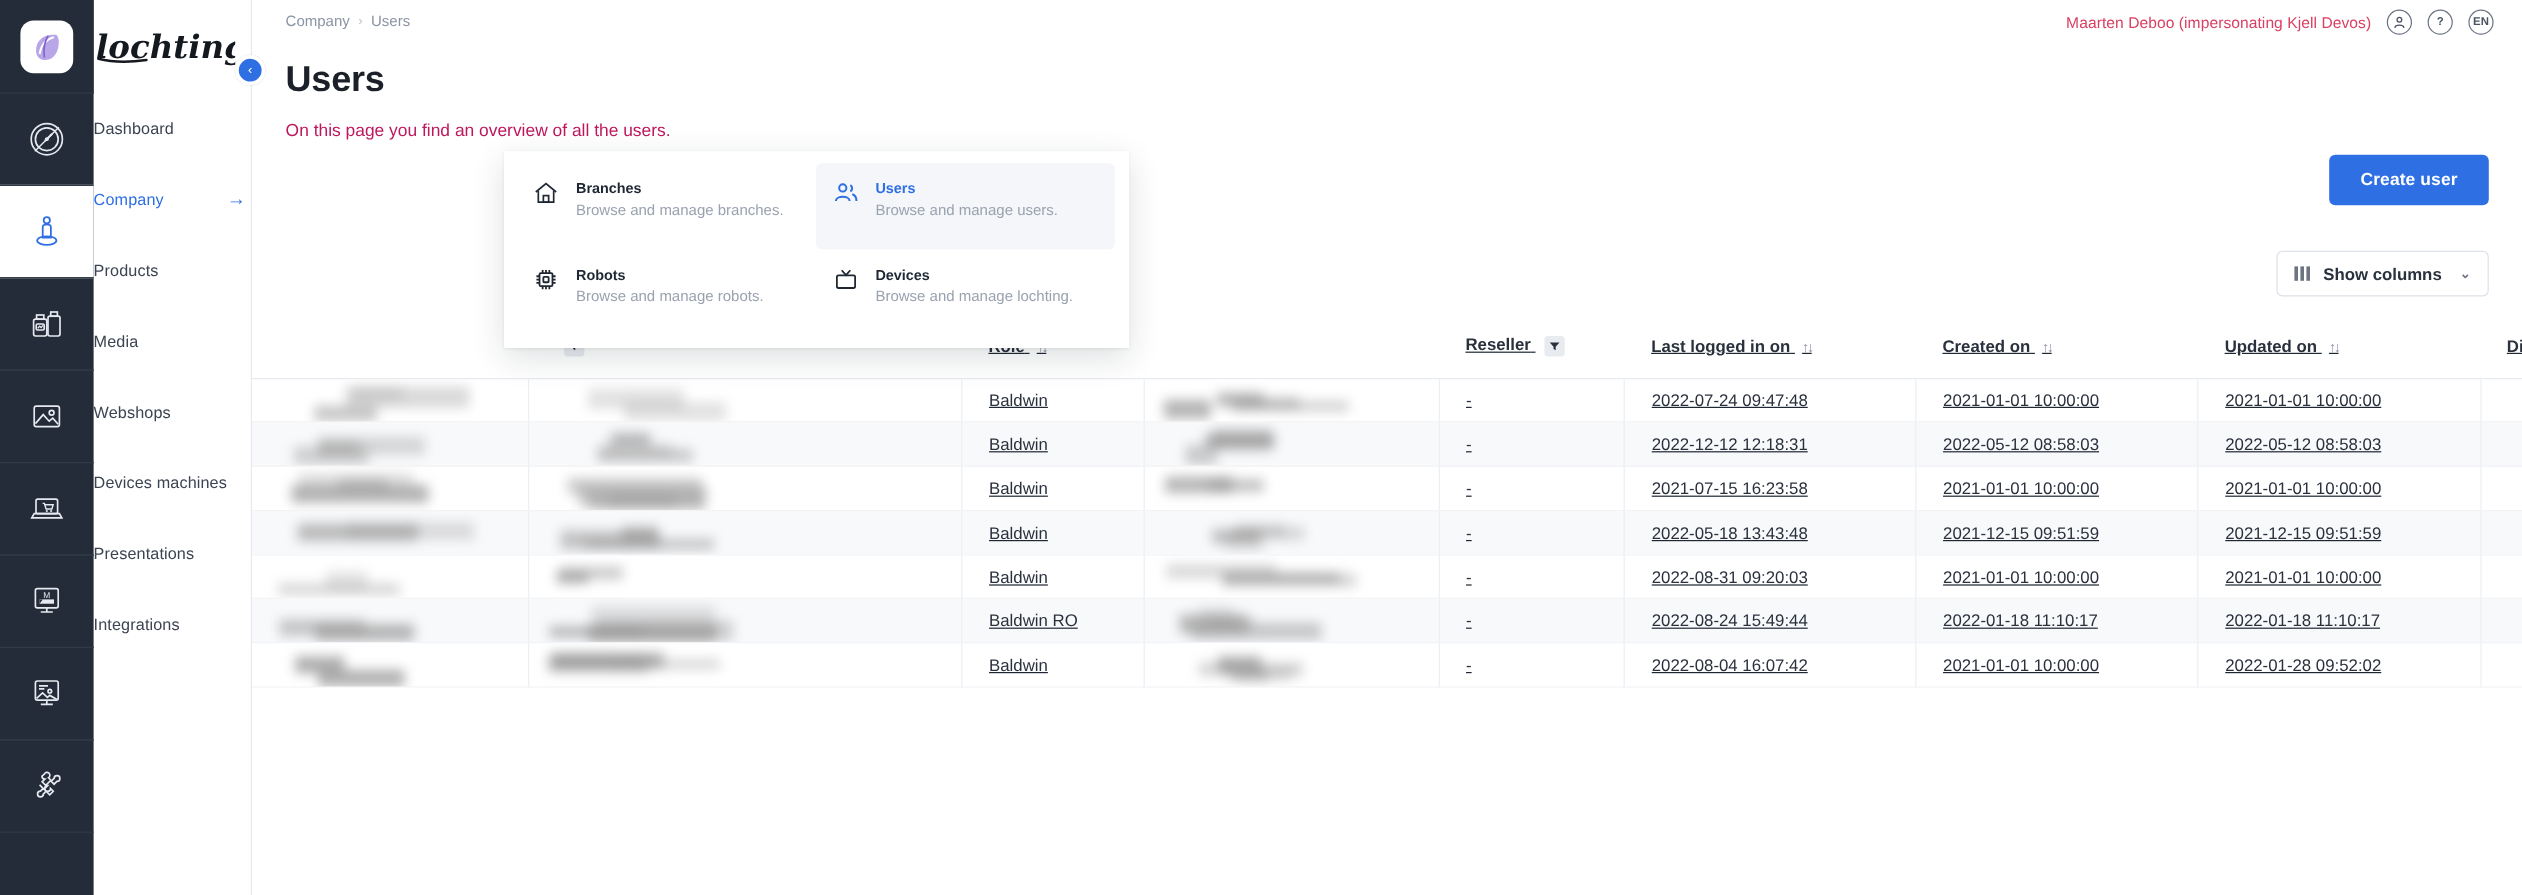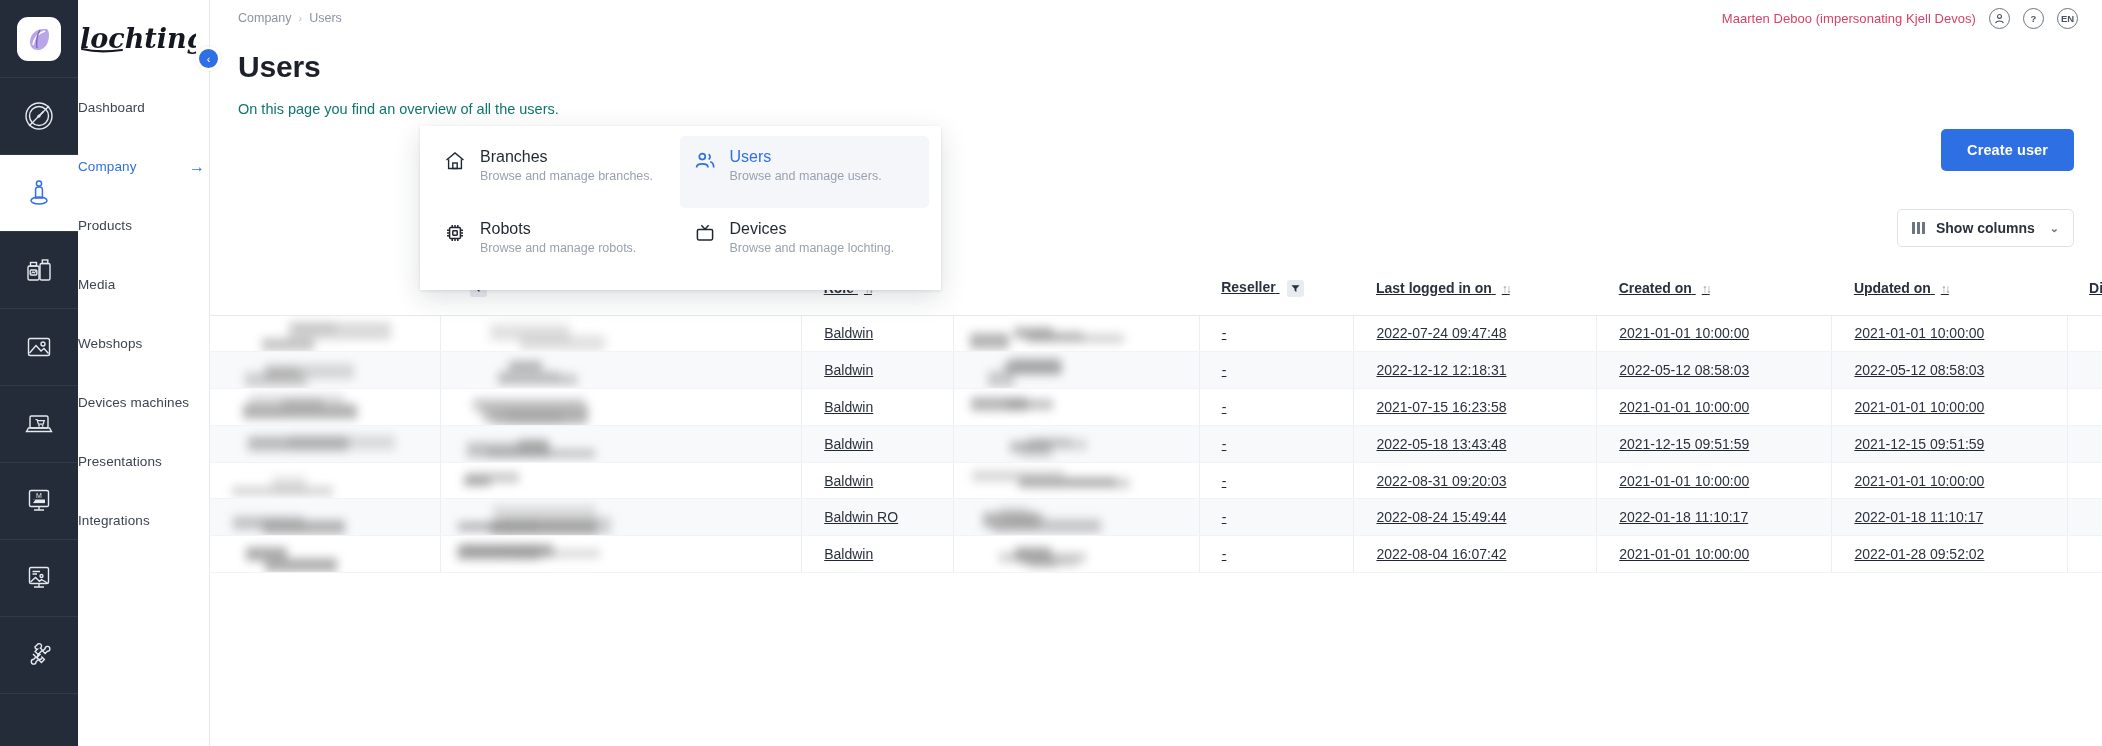--- a/index.html
+++ b/index.html
@@ -79,21 +79,21 @@
   .impersonate { font-size: 13px; color: #d94063; letter-spacing: .05px; }
   .round-ico {
     width: 21px; height: 21px; border-radius: 50%;
     border: 1.3px solid #6b7382; color: #4a5261;
     display: flex; align-items: center; justify-content: center;
     font-size: 9.5px; font-weight: bold;
   }
 
   .page-head { padding: 14px 28px 0 28px; }
   .page-title { font-size: 30px; font-weight: bold; color: #1b2029; letter-spacing: -.2px; }
-  .page-sub { margin-top: 17px; font-size: 14.5px; color: #0f766e; }
+  .page-sub { margin-top: 17px; font-size: 14.5px; color: #be185d; }
 
   .create-btn {
     position: absolute; right: 28px; top: 129px;
     background: #2f6fe4; color: #fff;
     font-size: 14.5px; font-weight: bold;
     padding: 13px 26px; border-radius: 5px;
     border: none; letter-spacing: .1px;
   }
 
   .showcols {
@@ -139,21 +139,21 @@
     position: absolute; left: 210px; top: 126px; width: 521px; height: 164px;
     background: #fff; z-index: 50;
     box-shadow: 0 8px 26px rgba(24,32,45,.14), 0 1px 3px rgba(24,32,45,.10);
     display: grid; grid-template-columns: 1fr 1fr; grid-template-rows: 1fr 1fr;
     padding: 10px 12px 10px 10px;
   }
   .mega-card { display: flex; gap: 14px; padding: 12px 12px 12px 14px; border-radius: 5px; }
   .mega-card.sel { background: #f4f6f9; }
   .mega-ico { flex: 0 0 22px; color: #1f2733; padding-top: 2px; }
   .mega-card.sel .mega-ico { color: #2f6fe4; }
-  .mega-title { font-size: 16px; color: #1f2733; font-weight: 400; }
+  .mega-title { font-size: 12px; color: #1f2733; font-weight: 700; }
   .mega-card.sel .mega-title { color: #2f6fe4; }
   .mega-desc { font-size: 12.5px; color: #9aa2b0; margin-top: 22px; }
 </style>
 </head>
 <body>
 
 <div class="app">
 
   <div class="rail">
     <div class="rail-logo">

